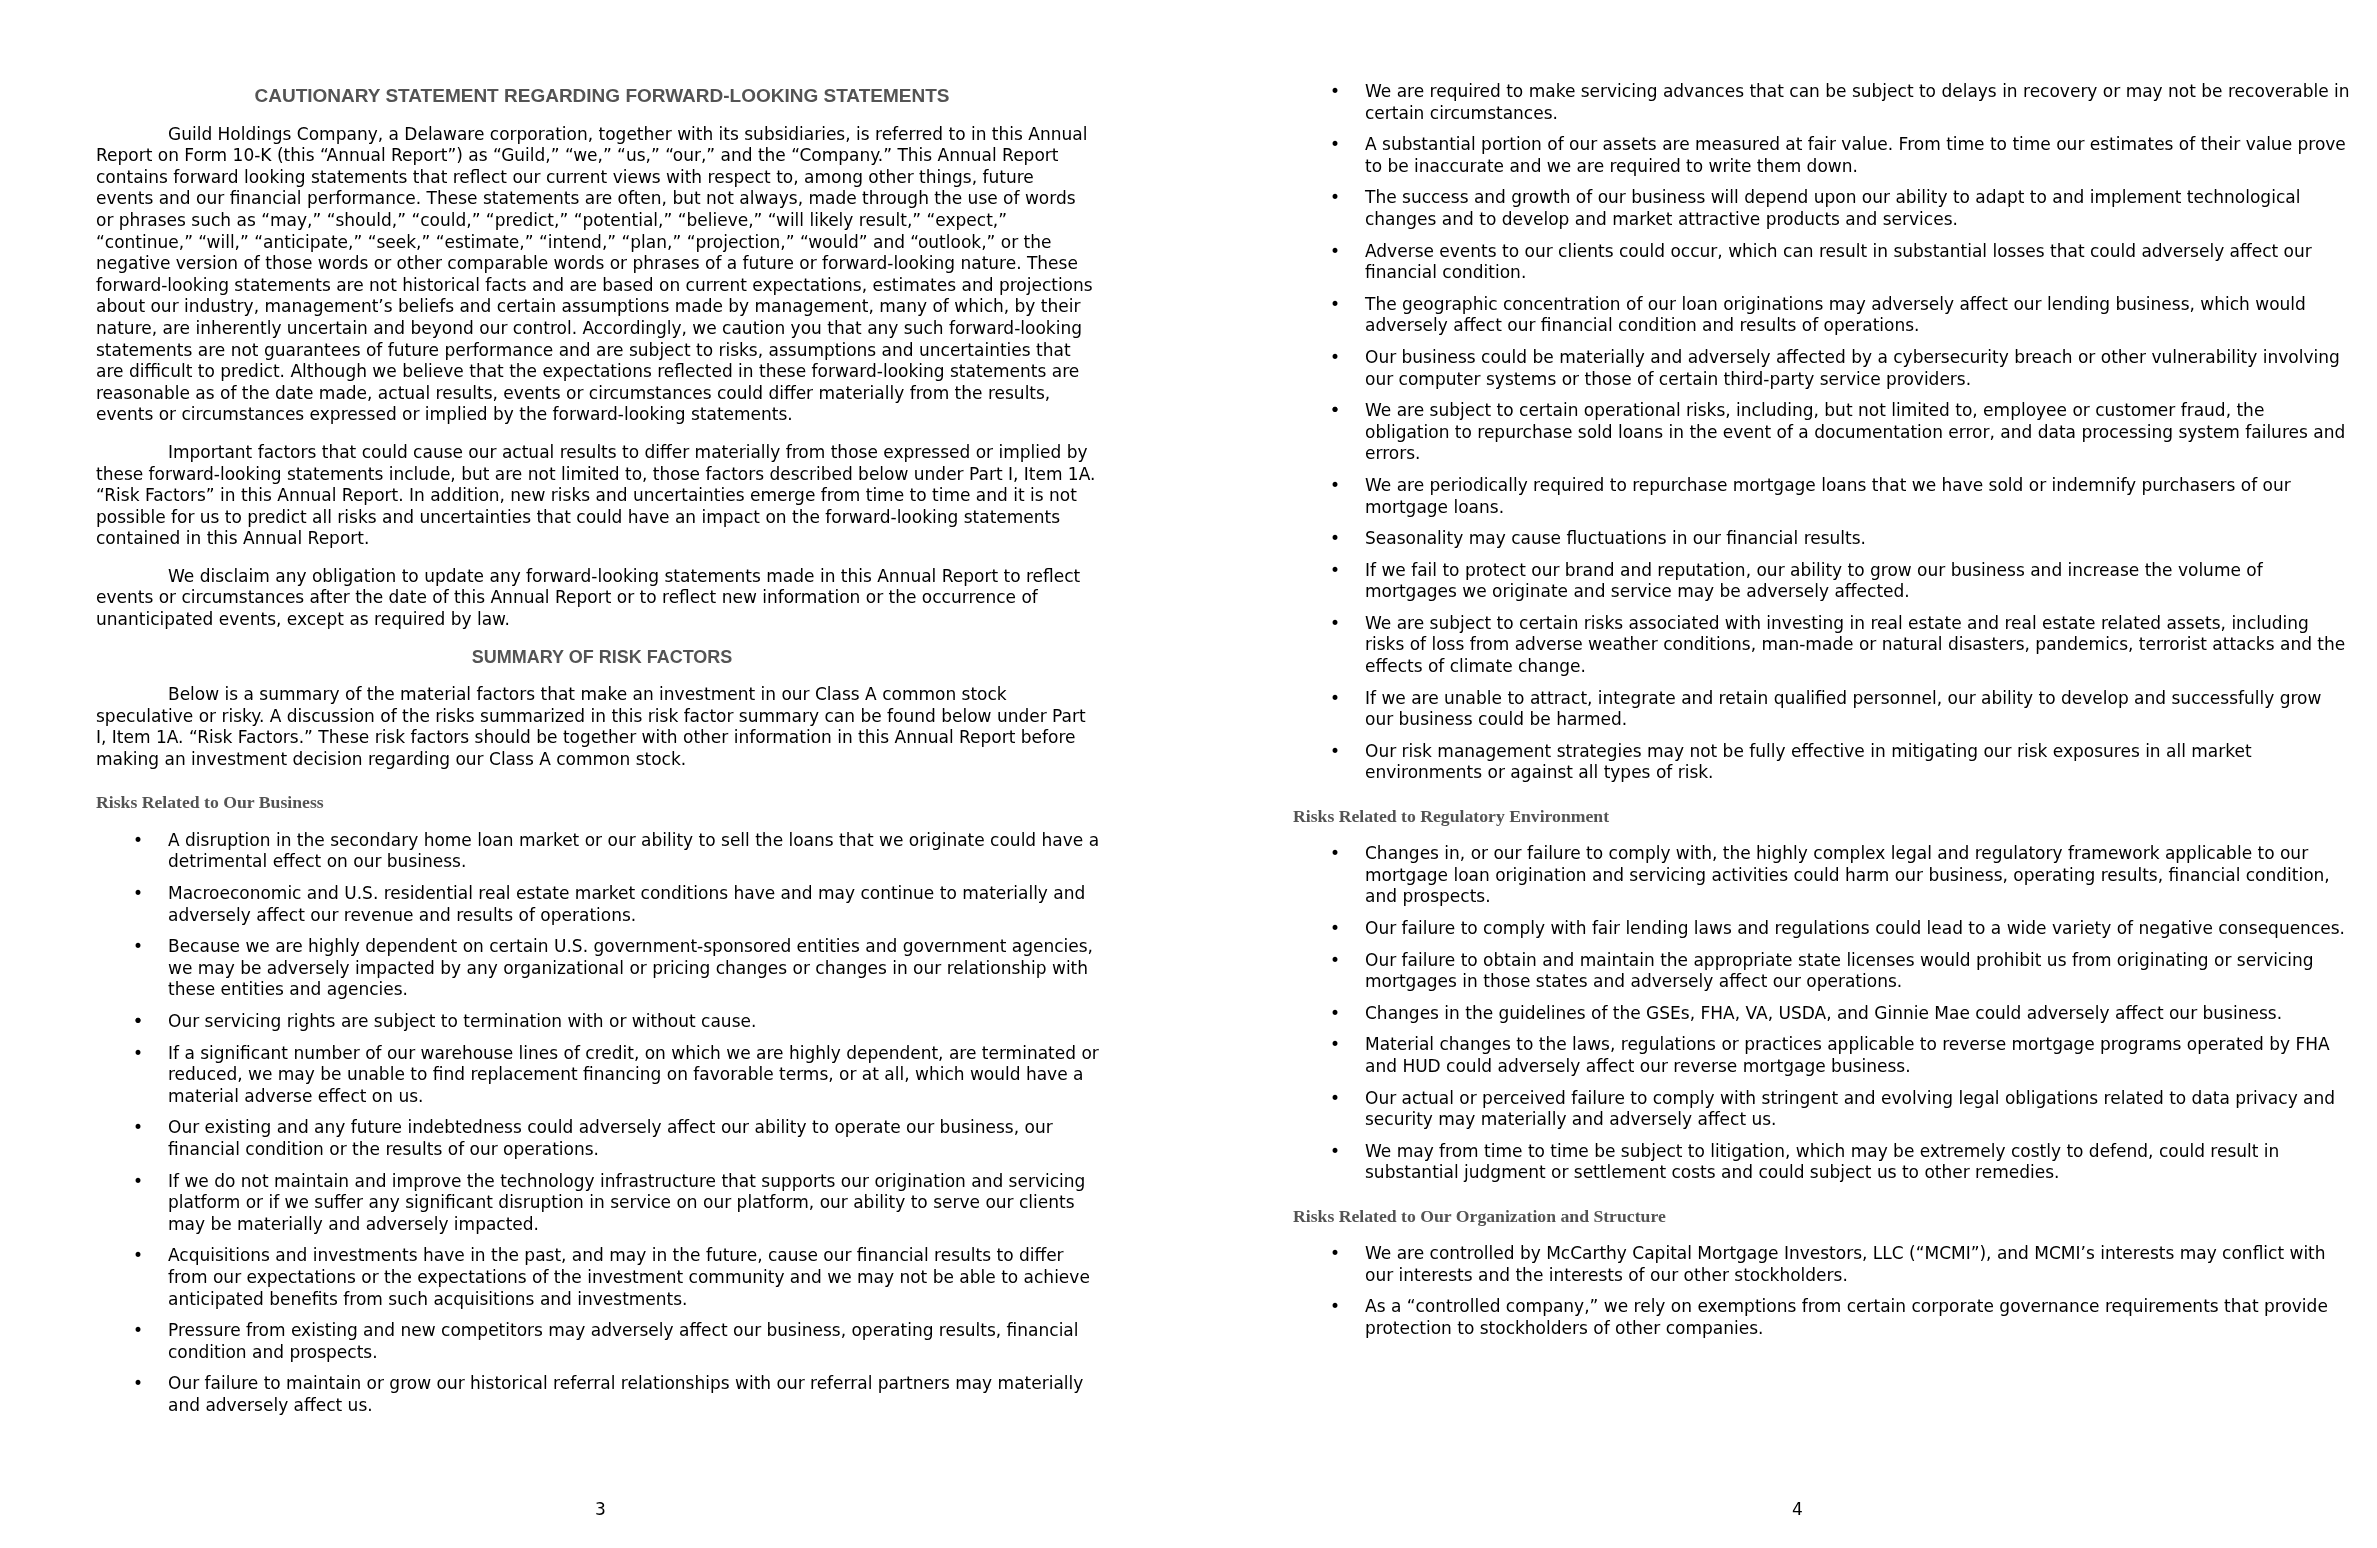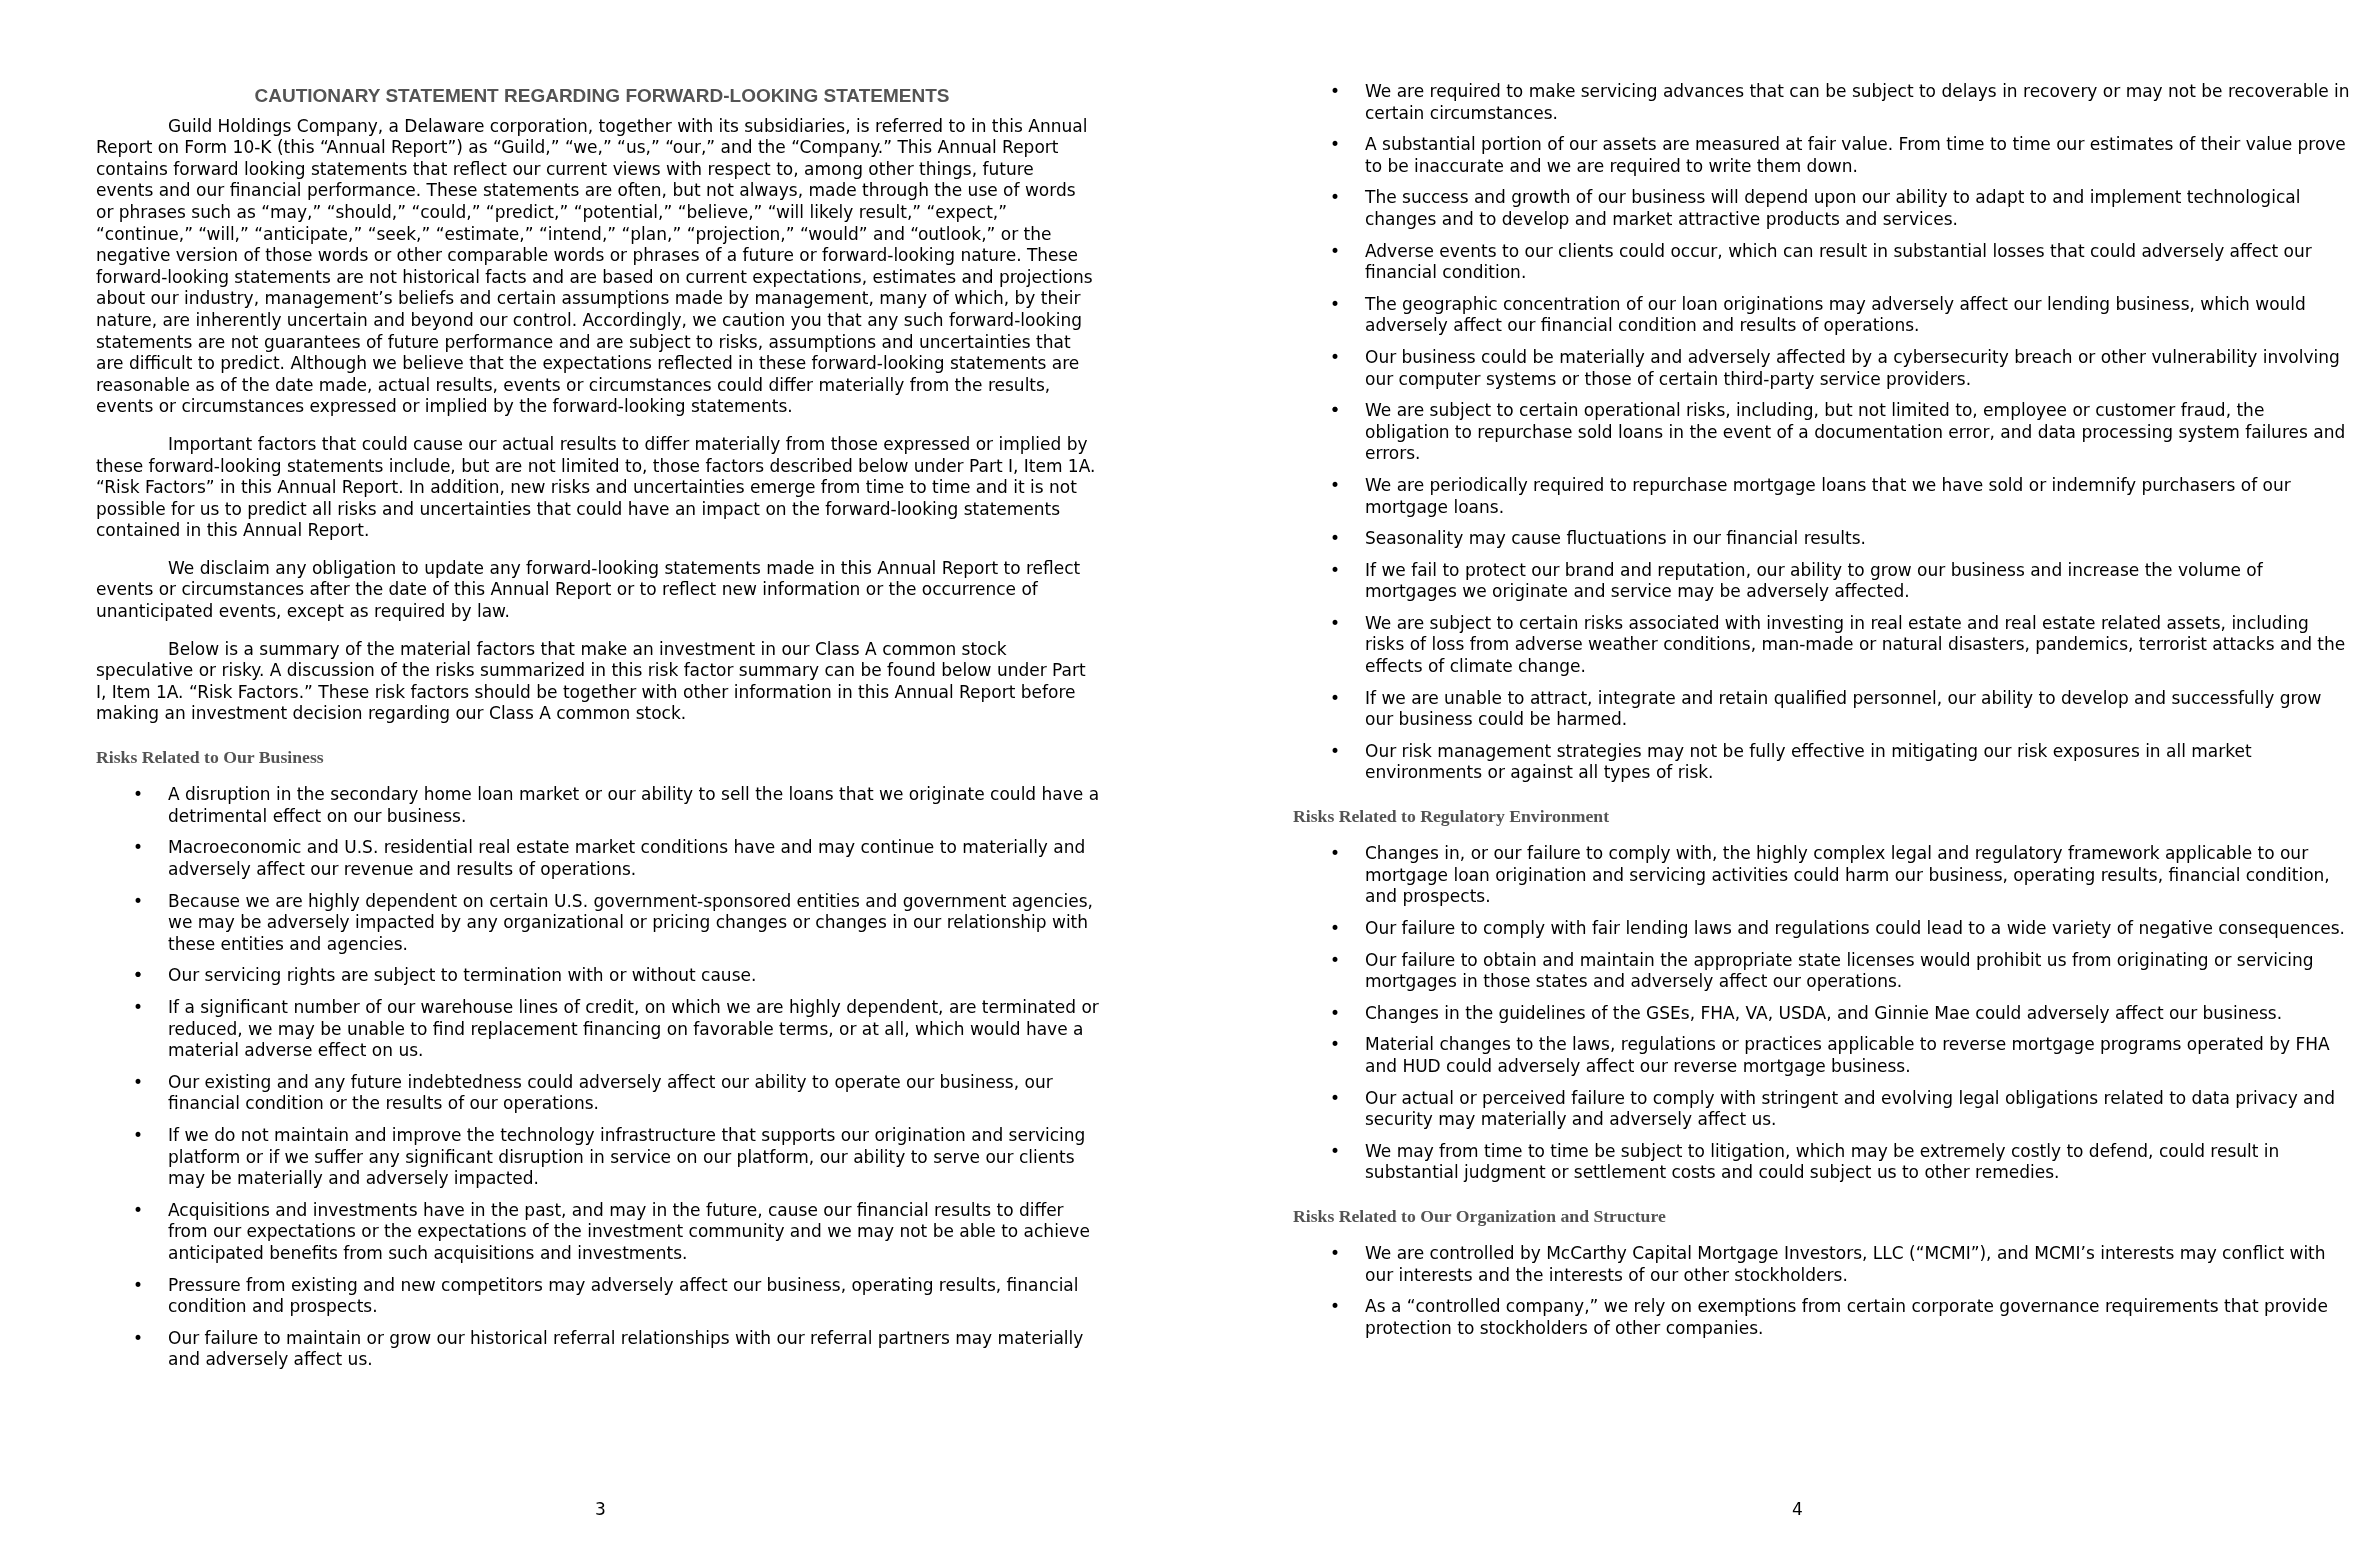--- a/index.html
+++ b/index.html
@@ -19,21 +19,21 @@
   .page-col.left  { left: 96px;  width: 1012px; }
   .page-col.right { left: 1293px; width: 1059px; top: 81px; }
 
   .doc-title {
     font-family: "Liberation Sans", sans-serif;
     font-size: 19px;
     font-weight: bold;
     color: #545454;
     text-align: center;
     line-height: 21.6px;
-    margin: 0 0 9px 0;
+    margin: 0 0 17px 0;
   }
   .para {
     margin: 0 12px 16px 0;
     text-indent: 72px;
   }
   .center-heading {
     font-family: "Liberation Sans", sans-serif;
     font-size: 18px;
     font-weight: bold;
     color: #545454;
@@ -76,20 +76,21 @@
 
 <div class="spread">
 
   <div class="page-col left">
     <div class="doc-title">CAUTIONARY STATEMENT REGARDING FORWARD-LOOKING STATEMENTS</div>
 
     <div class="para">Guild Holdings Company, a Delaware corporation, together with its subsidiaries, is referred to in this Annual Report on Form 10-K (this “Annual Report”) as “Guild,” “we,” “us,” “our,” and the “Company.” This Annual Report contains forward looking statements that reflect our current views with respect to, among other things, future events and our financial performance. These statements are often, but not always, made through the use of words or phrases such as “may,” “should,” “could,” “predict,” “potential,” “believe,” “will likely result,” “expect,” “continue,” “will,” “anticipate,” “seek,” “estimate,” “intend,” “plan,” “projection,” “would” and “outlook,” or the negative version of those words or other comparable words or phrases of a future or forward-looking nature. These forward-looking statements are not historical facts and are based on current expectations, estimates and projections about our industry, management’s beliefs and certain assumptions made by management, many of which, by their nature, are inherently uncertain and beyond our control. Accordingly, we caution you that any such forward-looking statements are not guarantees of future performance and are subject to risks, assumptions and uncertainties that are difficult to predict. Although we believe that the expectations reflected in these forward-looking statements are reasonable as of the date made, actual results, events or circumstances could differ materially from the results, events or circumstances expressed or implied by the forward-looking statements.</div>
     <div class="para">Important factors that could cause our actual results to differ materially from those expressed or implied by these forward-looking statements include, but are not limited to, those factors described below under Part I, Item 1A. “Risk Factors” in this Annual Report. In addition, new risks and uncertainties emerge from time to time and it is not possible for us to predict all risks and uncertainties that could have an impact on the forward-looking statements contained in this Annual Report.</div>
     <div class="para">We disclaim any obligation to update any forward-looking statements made in this Annual Report to reflect events or circumstances after the date of this Annual Report or to reflect new information or the occurrence of unanticipated events, except as required by law.</div>
 
+    <div class="center-heading">SUMMARY OF RISK FACTORS</div>
 
     <div class="para">Below is a summary of the material factors that make an investment in our Class A common stock speculative or risky. A discussion of the risks summarized in this risk factor summary can be found below under Part I, Item 1A. “Risk Factors.” These risk factors should be together with other information in this Annual Report before making an investment decision regarding our Class A common stock.</div>
 
     <div class="side-heading">Risks Related to Our Business</div>
 
     <div class="bullets">
 
         <div class="bullet">
           <span class="dot">•</span>
           <span>A disruption in the secondary home loan market or our ability to sell the loans that we originate could have a detrimental effect on our business.</span>

